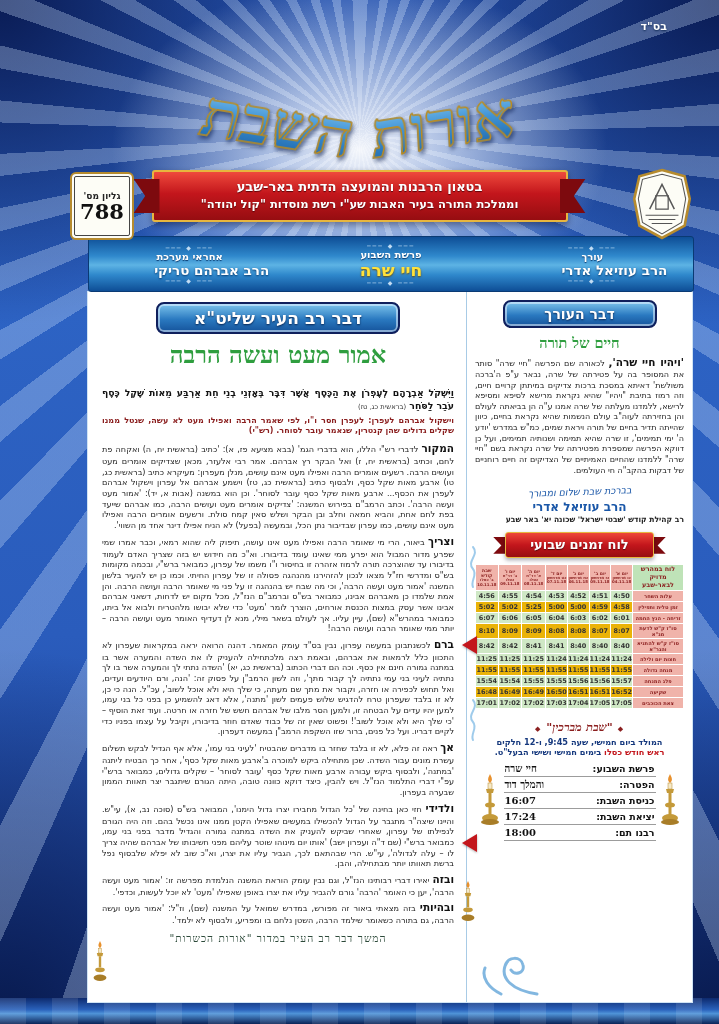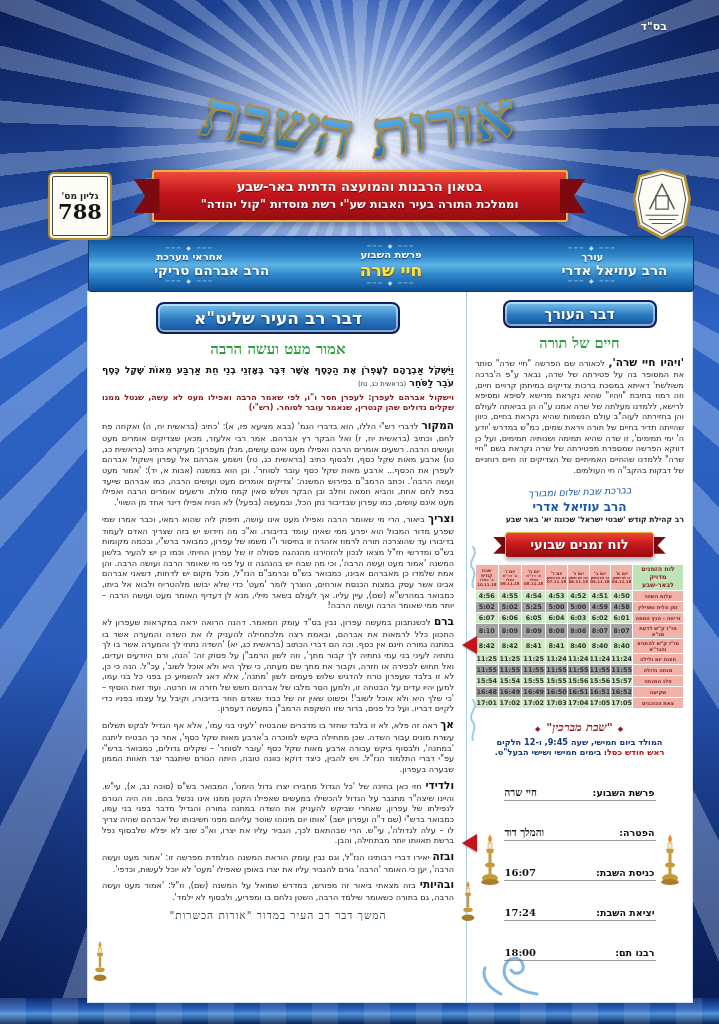--- a/index.html
+++ b/index.html
@@ -27,21 +27,21 @@
   .ribbon-main{position:absolute;top:170px;left:50%;transform:translateX(-50%);width:396px;z-index:3;
       background:linear-gradient(180deg,#ef4a3c 0%,#c3161c 45%,#960d11 100%);
       border:2px solid #e7b63e;border-radius:3px;color:#fff;text-align:center;padding:7px 8px 9px;
       box-shadow:0 3px 6px rgba(0,0,30,.4);}
   .ribbon-main:before,.ribbon-main:after{content:"";position:absolute;top:14%;height:72%;width:26px;background:#7d0a0e;z-index:-1;}
   .ribbon-main:before{left:-20px;clip-path:polygon(0 0,100% 0,100% 100%,0 100%,45% 50%);}
   .ribbon-main:after{right:-20px;clip-path:polygon(0 0,100% 0,55% 50%,100% 100%,0 100%);}
   .rm1{font-size:13px;font-weight:bold;text-shadow:0 1px 1px #58060a;}
   .rm2{font-size:11.5px;font-weight:bold;margin-top:3px;text-shadow:0 1px 1px #58060a;}
   
-  .issue{position:absolute;left:48px;top:172px;width:60px;height:64px;background:#fdfdf6;border:2px solid #b68b2e;
+  .issue{position:absolute;left:70px;top:172px;width:60px;height:64px;background:#fdfdf6;border:2px solid #b68b2e;
       border-radius:6px;outline:1px solid #444;outline-offset:-5px;display:flex;flex-direction:column;align-items:center;justify-content:center;z-index:3;}
   .issue .lab{font-size:9px;font-weight:bold;color:#222;}
   .issue .num{font-size:21px;font-weight:bold;color:#111;font-family:"DejaVu Serif",serif;line-height:1;}
   .emblem{position:absolute;right:26px;top:168px;z-index:3;}
   
   .masthead{position:absolute;left:88px;top:236px;width:604px;height:54px;border-radius:3px;
       background:linear-gradient(180deg,#0e4e96 0%,#2f88cc 35%,#5db3e4 52%,#2f88cc 70%,#0e4e96 100%);
       border:1px solid #0a3a74;display:flex;align-items:center;z-index:2;}
   .mh-cell{flex:1;text-align:center;color:#fff;}
   .orn{font-size:6px;color:#d5e9fb;letter-spacing:2px;line-height:1;opacity:.9;}
@@ -52,21 +52,21 @@
   .panel{position:absolute;left:88px;top:292px;width:604px;height:710px;background:#ffffff;display:flex;box-shadow:0 0 0 1px #cfe3f4;z-index:1;}
   .col-editor{width:226px;border-left:1px solid #a8cbe6;padding:6px 8px;box-sizing:border-box;position:relative;}
   .col-rav{flex:1;padding:8px 12px 6px 14px;box-sizing:border-box;position:relative;}
   .hdr-box{background:linear-gradient(180deg,#7cc4ec 0%,#2a79c0 55%,#15539b 100%);
       border:2px solid #0f1f5c;border-radius:8px;box-shadow:inset 0 0 0 2px rgba(230,243,255,.55);
       color:#fff;font-weight:bold;text-align:center;margin:2px auto 6px;padding:4px 10px;width:fit-content;
       text-shadow:0 1px 2px #0a2550;}
   .hdr-box.big{font-size:17px;min-width:220px;}
   .hdr-box.small{font-size:14px;min-width:130px;}
   .green-h{color:#2f9e3f;font-weight:bold;text-align:center;font-family:"DejaVu Serif",serif;}
-  .green-h.big{font-size:15px;margin:2px 0 5px;}
+  .green-h.big{font-size:24px;margin:2px 0 17px;}
   .green-h.small{font-size:14.5px;margin:1px 0 4px;}
   .body-txt{font-size:8.1px;line-height:1.32;color:#1c1c1c;text-align:justify;margin:0 0 4px;}
   .body-sm{font-size:8px;line-height:1.33;color:#1c1c1c;text-align:justify;margin:0 0 0;}
   .lead{font-size:10.5px;font-weight:bold;color:#111;}
   .verse{font-size:9.3px;font-weight:bold;color:#111;text-align:justify;line-height:1.4;margin:0 0 3px;}
   .vref{font-size:6.8px;font-weight:normal;color:#333;}
   .rashi{font-size:8px;font-weight:bold;color:#8b1f1f;text-align:justify;line-height:1.35;margin:0 0 5px;}
   .rav-footer{font-size:10.5px;font-weight:normal;color:#2d4a3a;text-align:center;letter-spacing:1px;margin-top:6px;font-family:"DejaVu Serif",serif;}
   
   .sig{text-align:center;margin:4px 0 2px;}
@@ -82,34 +82,34 @@
   .ribbon-sm:before{left:-13px;clip-path:polygon(0 0,100% 0,100% 100%,0 100%,45% 50%);}
   .ribbon-sm:after{right:-13px;clip-path:polygon(0 0,100% 0,55% 50%,100% 100%,0 100%);}
   
   table.ztable{width:100%;border-collapse:collapse;direction:rtl;margin:0 auto;}
   .ztable td{border:1px solid #fff;text-align:center;padding:1px 0;font-size:6.5px;font-weight:bold;color:#333;}
   .ztable td.corner{background:#bfe3b8;color:#8b1f1f;font-size:6.4px;line-height:1.2;width:50px;}
   .ztable td.dh{background:#f0b3aa;color:#8b1f1f;font-weight:bold;}
   .ztable .d1{font-size:4.6px;}.ztable .d2{font-size:3.9px;line-height:1.15;}
   .ztable td.lbl{background:#f0b3aa;color:#8b1f1f;font-size:5.2px;text-align:center;}
   .ztable tr.g td.val{background:#cfe8c5;}
-  .ztable tr.p td.val{background:#a3a3a3;}
+  .ztable tr.p td.val{background:#eab308;}
   
   .molad{text-align:center;margin:7px 0 2px;}
   .molad .mt{font-size:11.5px;font-weight:bold;color:#8b1f1f;font-family:"DejaVu Serif",serif;font-style:italic;}
   .molad .orn2{color:#8b1f1f;font-size:7px;letter-spacing:1px;}
   .molad .m1{font-size:8.2px;font-weight:bold;color:#16397e;margin-top:2px;}
   .molad .m2{font-size:8.2px;font-weight:bold;color:#16397e;}
   .molad .m2 .red{color:#c3161c;}
   
   .candles{display:flex;align-items:center;justify-content:center;gap:4px;margin-top:4px;}
   .cndl-rows{width:152px;}
   .cndl-row{display:flex;justify-content:space-between;align-items:baseline;border-bottom:1px solid #9c9c9c;
       font-weight:bold;color:#111;padding:2px 1px;}
-  .cndl-row .cl{font-size:9.5px;margin-top:24px;}
+  .cndl-row .cl{font-size:9.5px;}
   .cndl-row .cv{font-size:10px;font-family:"DejaVu Serif",serif;}
   
   .footer{position:absolute;left:0;right:0;bottom:0;height:26px;
       background:repeating-linear-gradient(90deg, rgba(255,255,255,.10) 0 26px, rgba(255,255,255,0) 26px 52px),
                  linear-gradient(180deg,#0d2a6e 0%,#2a62bc 45%,#4f93d8 60%,#0b2458 100%);}
   
   .deco{position:absolute;z-index:4;}
   .red-arrow{width:0;height:0;border-top:9px solid transparent;border-bottom:9px solid transparent;border-right:15px solid #c3161c;
       filter:drop-shadow(0 1px 1px rgba(0,0,0,.3));}
   .swirl{opacity:.85;}
@@ -178,21 +178,21 @@
         <div class="name">הרב עוזיאל אדרי</div>
         <div class="role">רב קהילת קודש 'שבטי ישראל' שכונה יא' באר שבע</div>
       </div>
 
       <div class="ribbon-sm">לוח זמנים שבועי</div>
 
       <table class="ztable">
         <tbody>
             <tr>
           <td class="corner">
-                <div>לוח הזמנים</div>
+                <div>לוח במהרש</div>
                 <div>מדויק לבאר-שבע</div>
               </td>
           <td class="dh">
                 <div class="d1">יום א'</div>
                 <div class="d2">כו מרחשון</div>
                 <div class="d2">04.11.18</div>
               </td>
           <td class="dh">
                 <div class="d1">יום ב'</div>
                 <div class="d2">כז מרחשון</div>

